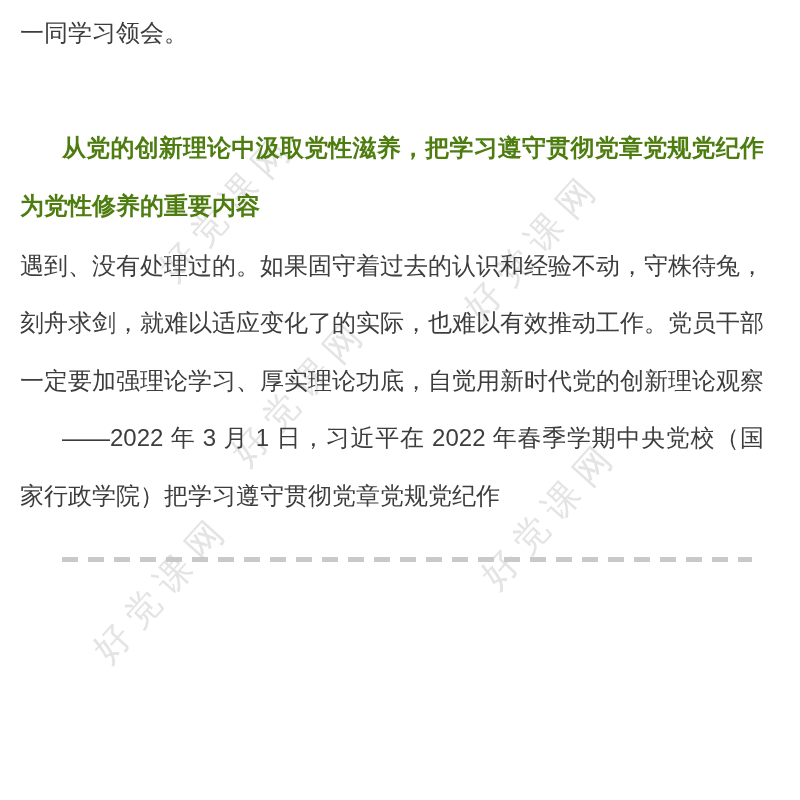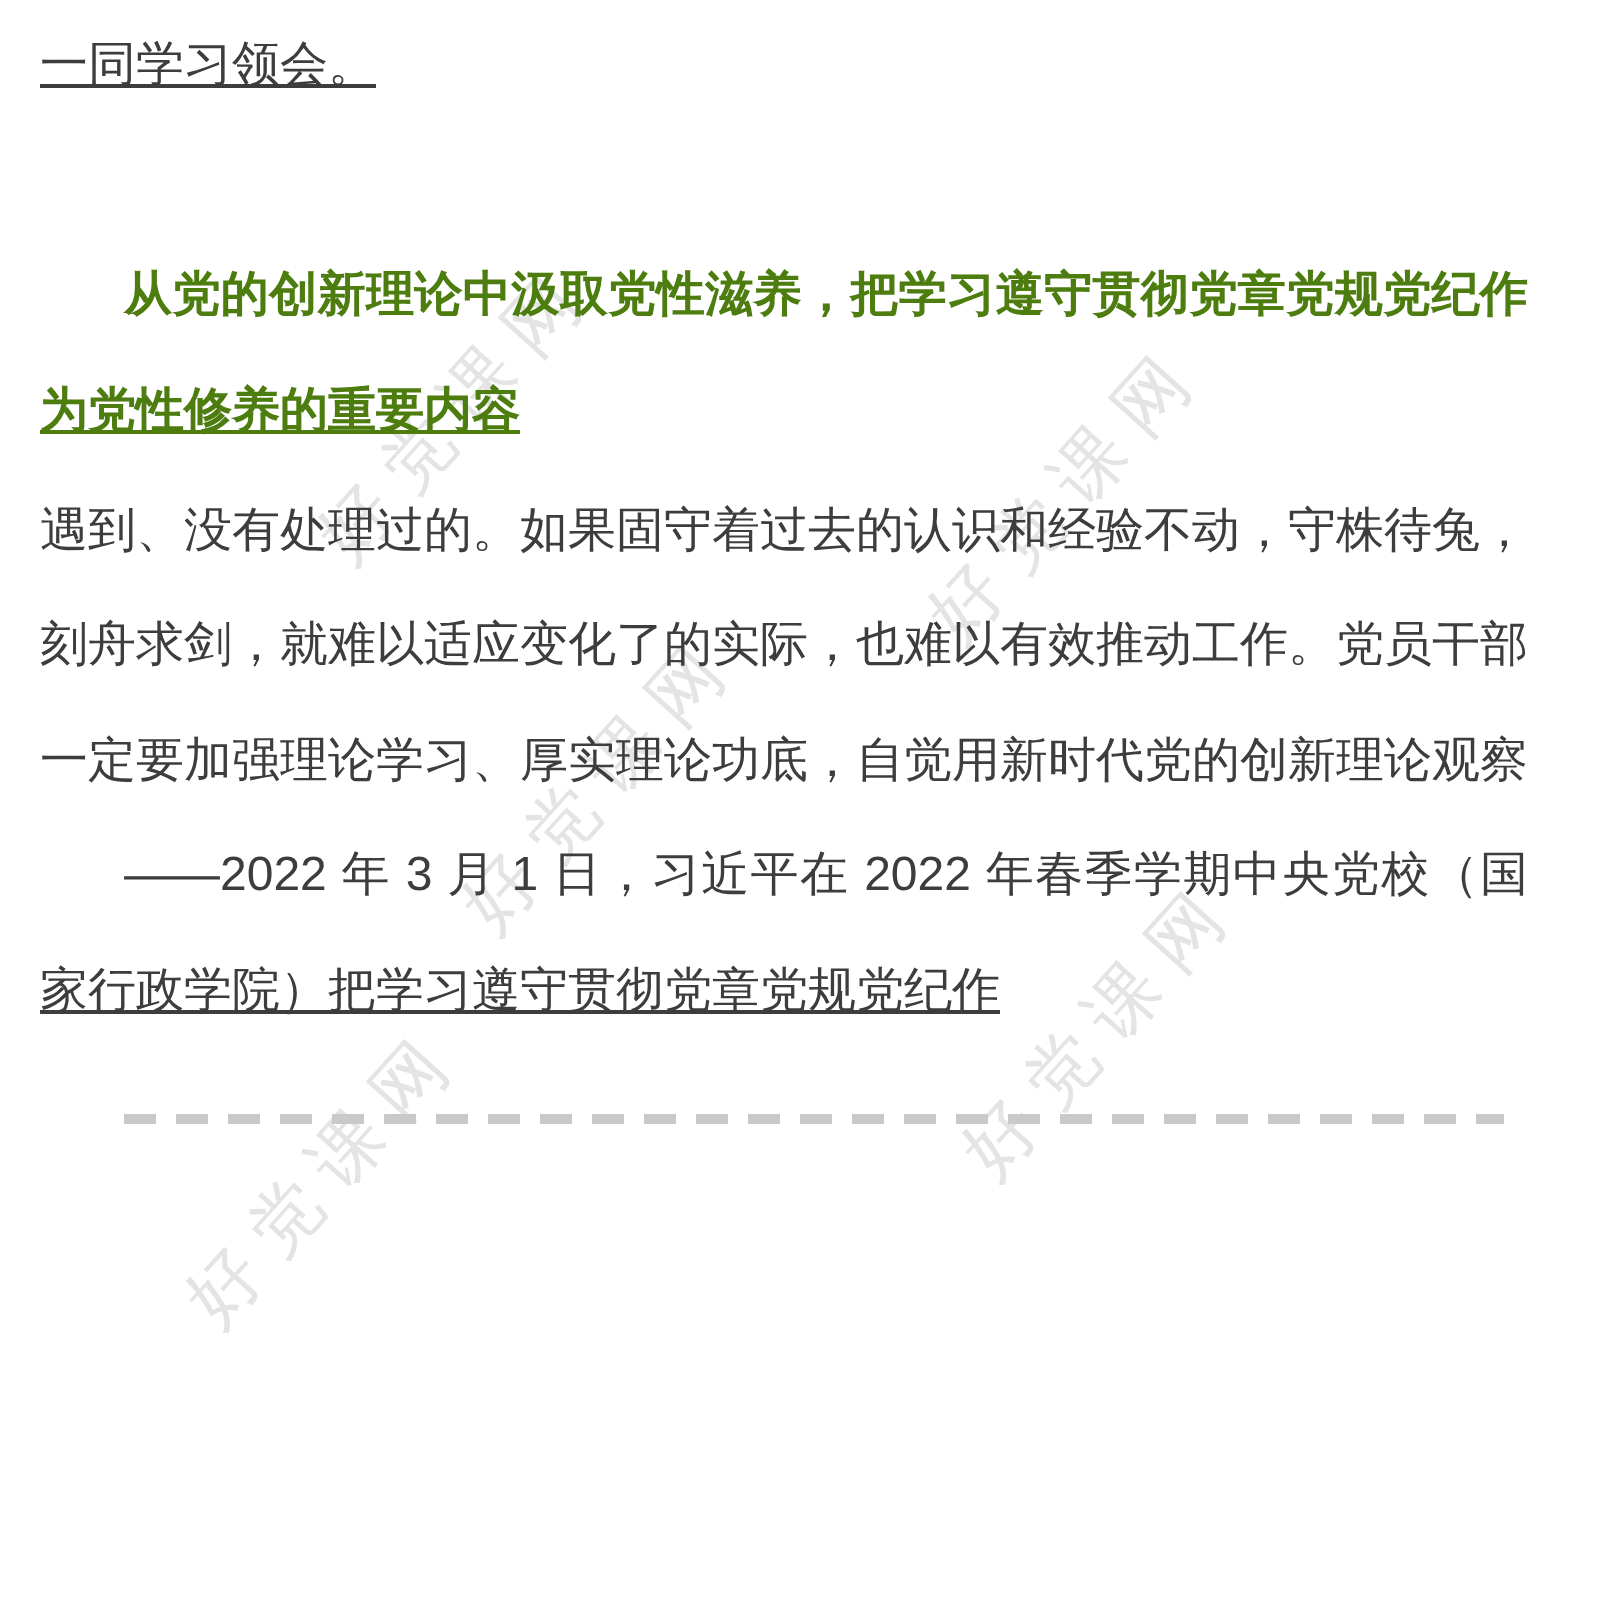--- a/index.html
+++ b/index.html
@@ -32,21 +32,21 @@
   }
   .line{
     height:57.5px;
     line-height:57.5px;
     white-space:nowrap;
     overflow:hidden;
     text-align:justify;
     text-align-last:justify;
     text-justify:inter-character;
   }
-  .line.short{text-align-last:left;text-decoration:underline;}
+  .line.short{text-align-last:left;}
   .line.indent{padding-left:42px;}
   .para-intro{margin-top:0;}
   .para-heading{margin-top:57.5px;color:#4d7c0f;font-weight:bold;}
   .para-body{margin-top:2.5px;}
   .para-attribution{margin-top:0;}
   .para-clipped{margin-top:17px;height:57.5px;}
   
   .clip-marks{
     margin-left:42px;
     height:57.5px;

